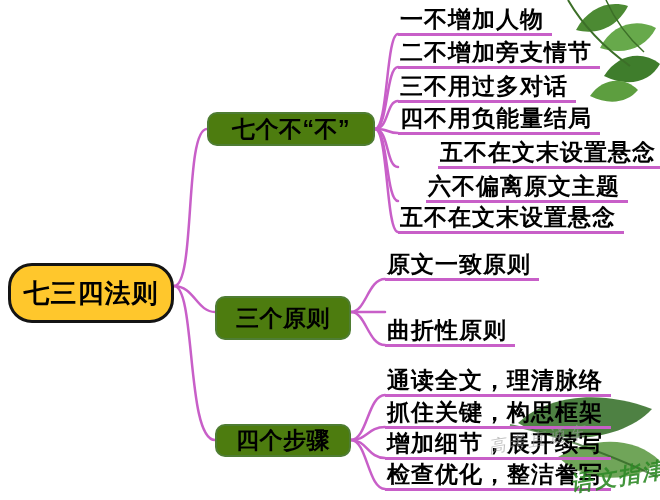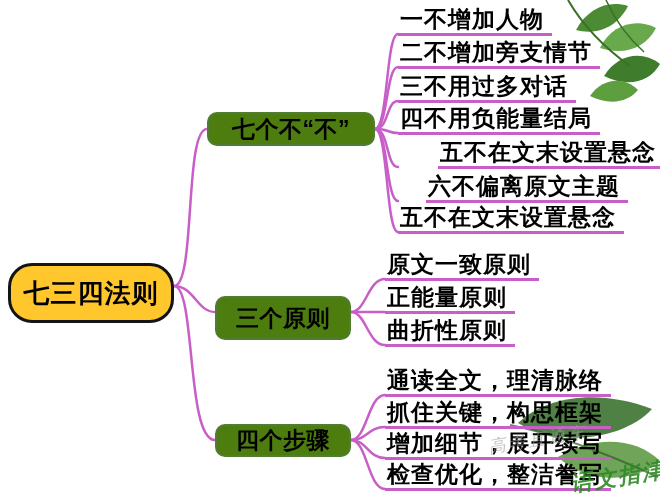--- a/index.html
+++ b/index.html
@@ -100,21 +100,20 @@
 
   <div class="leaf" style="left:398px; top:38px;">二不增加旁支情节</div>
   <div class="leaf" style="left:398px; top:5px;">一不增加人物</div>
   <div class="leaf" style="left:398px; top:72px;">三不用过多对话</div>
   <div class="leaf" style="left:398px; top:104px;">四不用负能量结局</div>
   <div class="leaf" style="left:398px; top:138px;margin-left:40px;">五不在文末设置悬念</div>
   <div class="leaf" style="left:398px; top:172px;margin-left:28px;">六不偏离原文主题</div>
   <div class="leaf" style="left:398px; top:203px;">五不在文末设置悬念</div>
 
   <div class="leaf" style="left:385px; top:250px;">原文一致原则</div>
-  <div class="leaf" style="left:385px; top:283px;">正能量原则</div>
   <div class="leaf" style="left:385px; top:316px;">曲折性原则</div>
 
   <div class="leaf" style="left:385px; top:366px;">通读全文，理清脉络</div>
   <div class="leaf" style="left:385px; top:398px;">抓住关键，构思框架</div>
   <div class="leaf" style="left:385px; top:429px;">增加细节，展开续写</div>
   <div class="leaf" style="left:385px; top:460px;">检查优化，整洁誊写</div>
 
   <div class="wm wm-gray">高考直通车</div>
   <div class="wm wm-green">语文指津</div>
 

